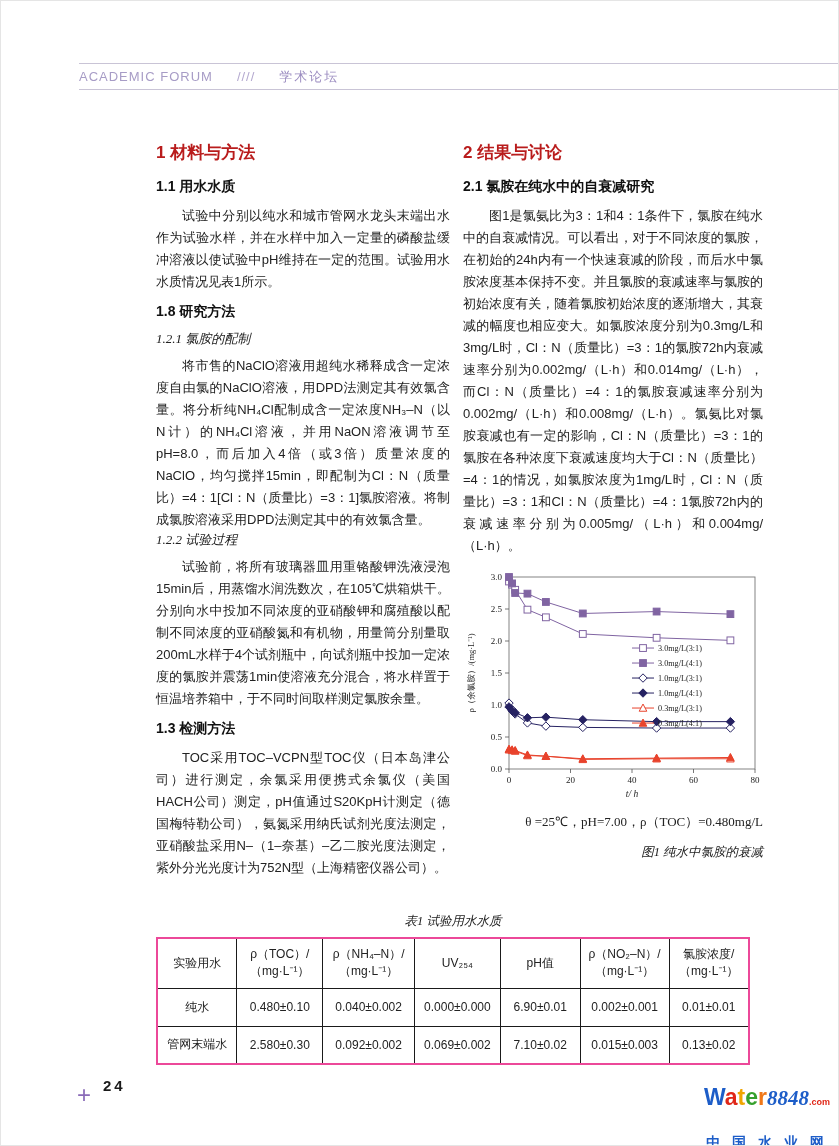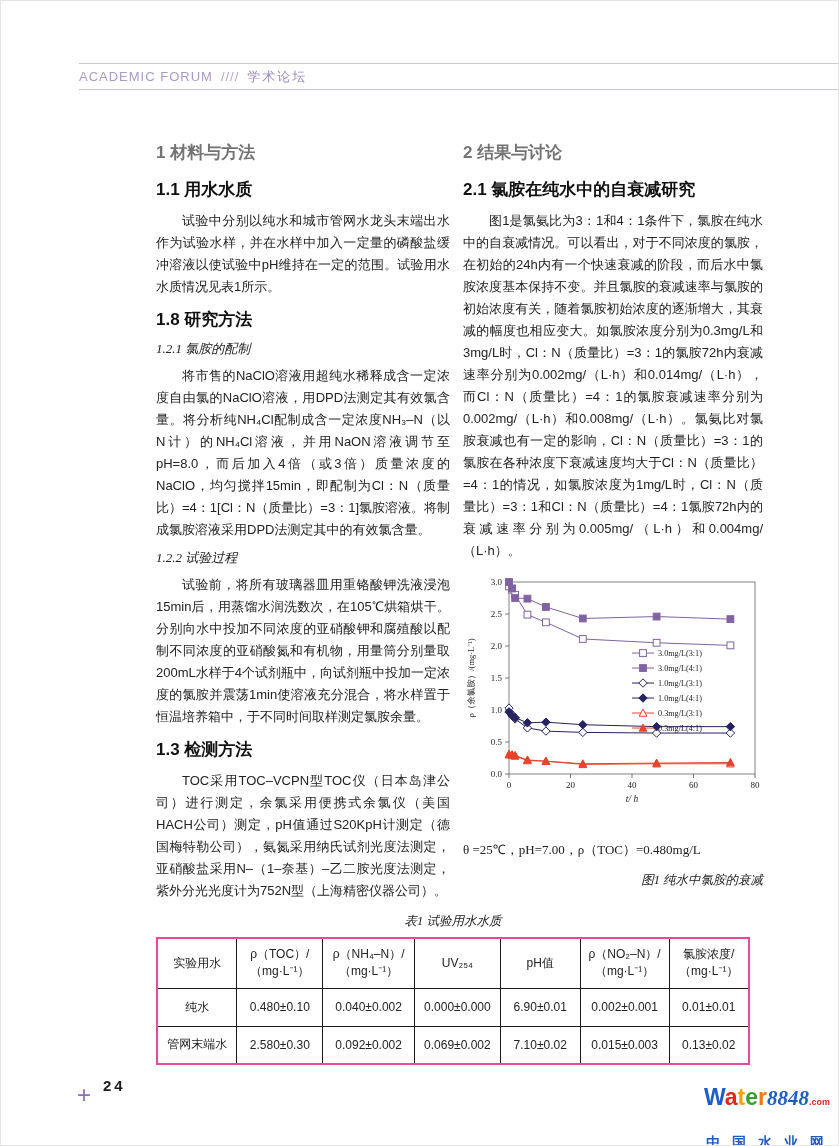--- a/index.html
+++ b/index.html
@@ -8,37 +8,38 @@
     position:relative; width:839px; height:1146px; background:#fff;
     font-family:"Liberation Sans", sans-serif; color:#222; overflow:hidden;
     border:1px solid #e5e5e5;
   }
   
   .pg-header {
     position:absolute; left:78px; right:0; top:62px; height:27px;
     border-top:1px solid #c9c4d6; border-bottom:1px solid #c9c4d6;
     display:flex; align-items:center; font-size:13px; letter-spacing:1px;
     color:#a79cc6;
+    gap:16px;
   }
   .pg-header .en { margin-right:8px; }
   .pg-header .slashes { margin-right:8px; color:#b3a8cf; }
   .pg-header .zh { color:#9b8cc0; letter-spacing:2px; }
   
   .col { position:absolute; top:138px; }
   .col-left  { left:155px; width:294px; }
   .col-right { left:462px; width:300px; }
-  h1.sec { font-size:17px; font-weight:bold; color:#737373; margin:2px 0 14px 0; }
-  h2.sub { font-size:17px; font-weight:bold; color:#111; margin:10px 0 9px 0; }
+  h1.sec { font-size:17px; font-weight:bold; color:#b91c1c; margin:2px 0 14px 0; }
+  h2.sub { font-size:14px; font-weight:bold; color:#111; margin:10px 0 9px 0; }
   h3.kai { font-size:13px; font-weight:normal; font-style:italic; color:#222;
-           font-family:"Liberation Serif", serif; margin:8px 0 7px 0; }
+           font-family:"Liberation Serif", serif; margin:0 0 7px 0; }
   p.body { font-size:13px; line-height:22px; text-align:justify; text-indent:2em; color:#222; }
   
   .figure-block { margin-top:12px; }
   .fig-condition {
-    margin-top:29px; text-align:left; font-size:13px; color:#222;
+    margin-top:6px; text-align:right; font-size:13px; color:#222;
     font-family:"Liberation Serif", serif;
   }
   .fig-caption {
     margin-top:13px; text-align:right; font-size:12.5px; color:#222;
     font-family:"Liberation Serif", serif; font-style:italic;
   }
   
   .table-block { position:absolute; left:155px; top:912px; width:594px; }
   .table-title {
     text-align:center; font-size:12.5px; color:#222; font-style:italic;

